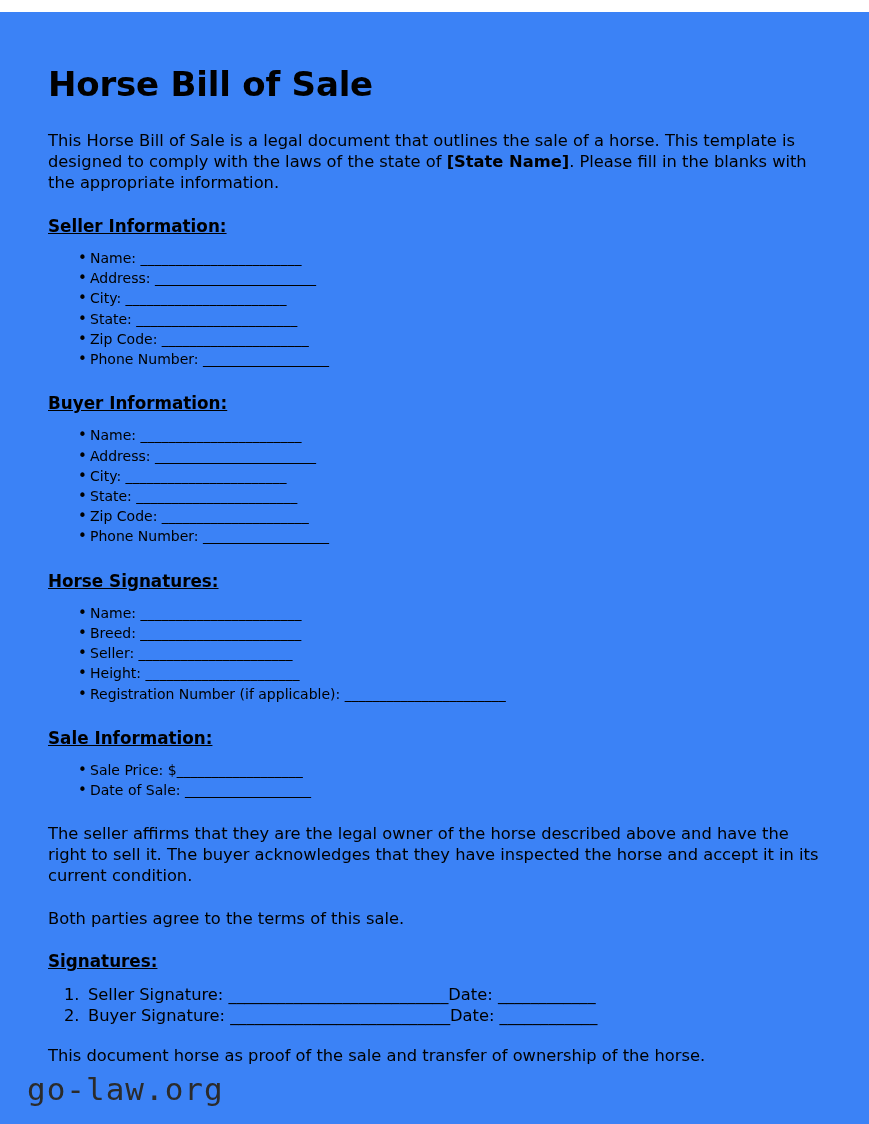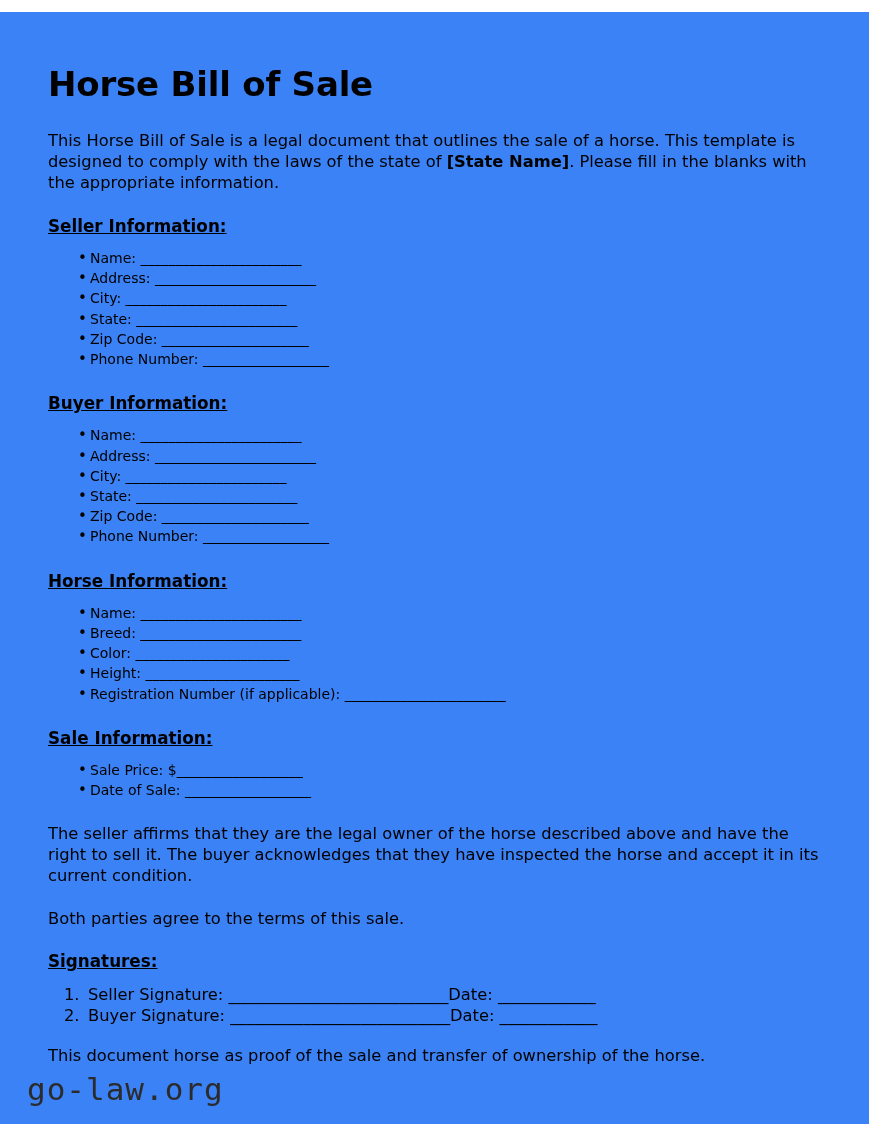--- a/index.html
+++ b/index.html
@@ -133,25 +133,25 @@
     <h2 class="section">Buyer Information:</h2>
     <ul class="fields">
       <li><span>Name:</span><span class="blank"> _______________________</span></li>
       <li><span>Address:</span><span class="blank"> _______________________</span></li>
       <li><span>City:</span><span class="blank"> _______________________</span></li>
       <li><span>State:</span><span class="blank"> _______________________</span></li>
       <li><span>Zip Code:</span><span class="blank"> _____________________</span></li>
       <li><span>Phone Number:</span><span class="blank"> __________________</span></li>
     </ul>
 
-    <h2 class="section">Horse Information:</h2>
+    <h2 class="section">Horse Signatures:</h2>
     <ul class="fields">
       <li><span>Name:</span><span class="blank"> _______________________</span></li>
       <li><span>Breed:</span><span class="blank"> _______________________</span></li>
-      <li><span>Color:</span><span class="blank"> ______________________</span></li>
+      <li><span>Seller:</span><span class="blank"> ______________________</span></li>
       <li><span>Height:</span><span class="blank"> ______________________</span></li>
       <li><span>Registration Number (if applicable):</span><span class="blank"> _______________________</span></li>
     </ul>
 
     <h2 class="section">Sale Information:</h2>
     <ul class="fields">
       <li><span>Sale Price: $</span><span class="blank">__________________</span></li>
       <li><span>Date of Sale:</span><span class="blank"> __________________</span></li>
     </ul>
 

